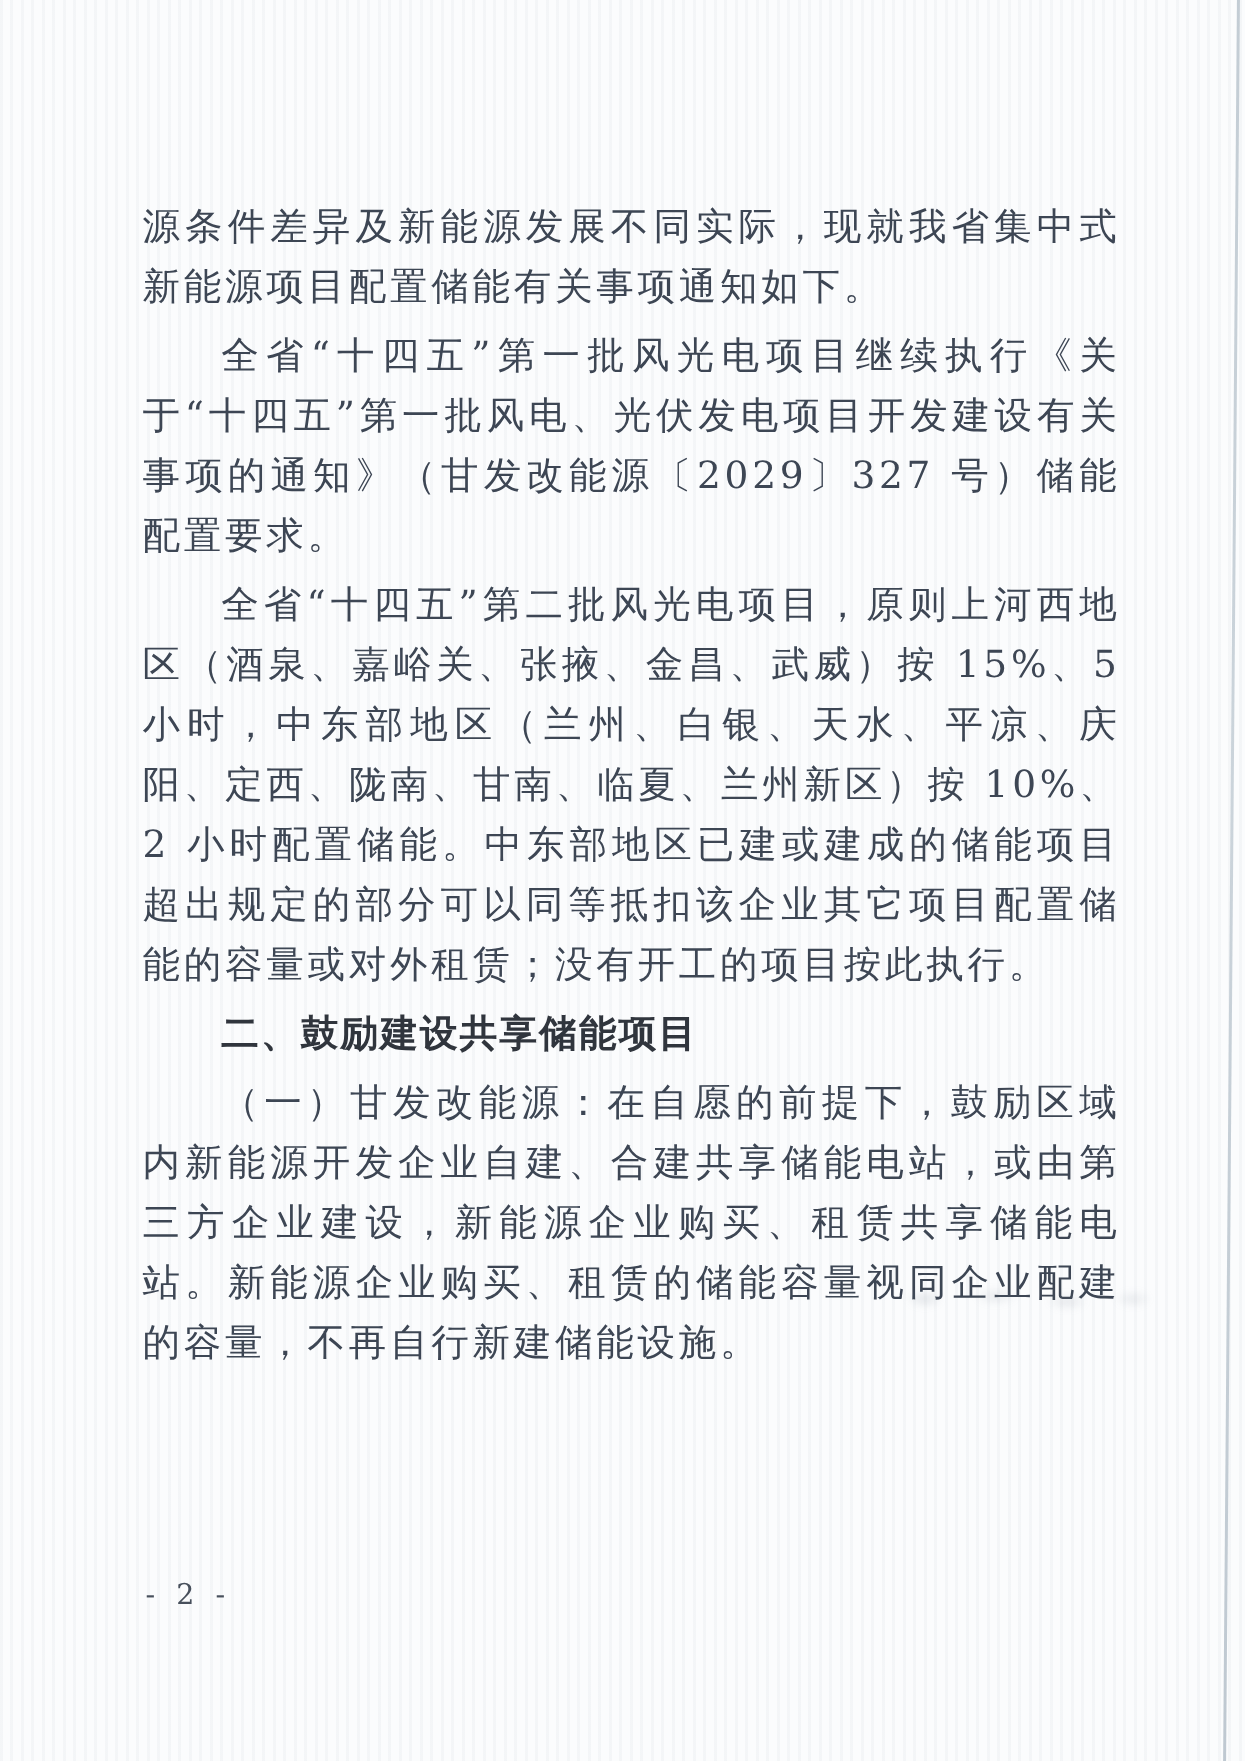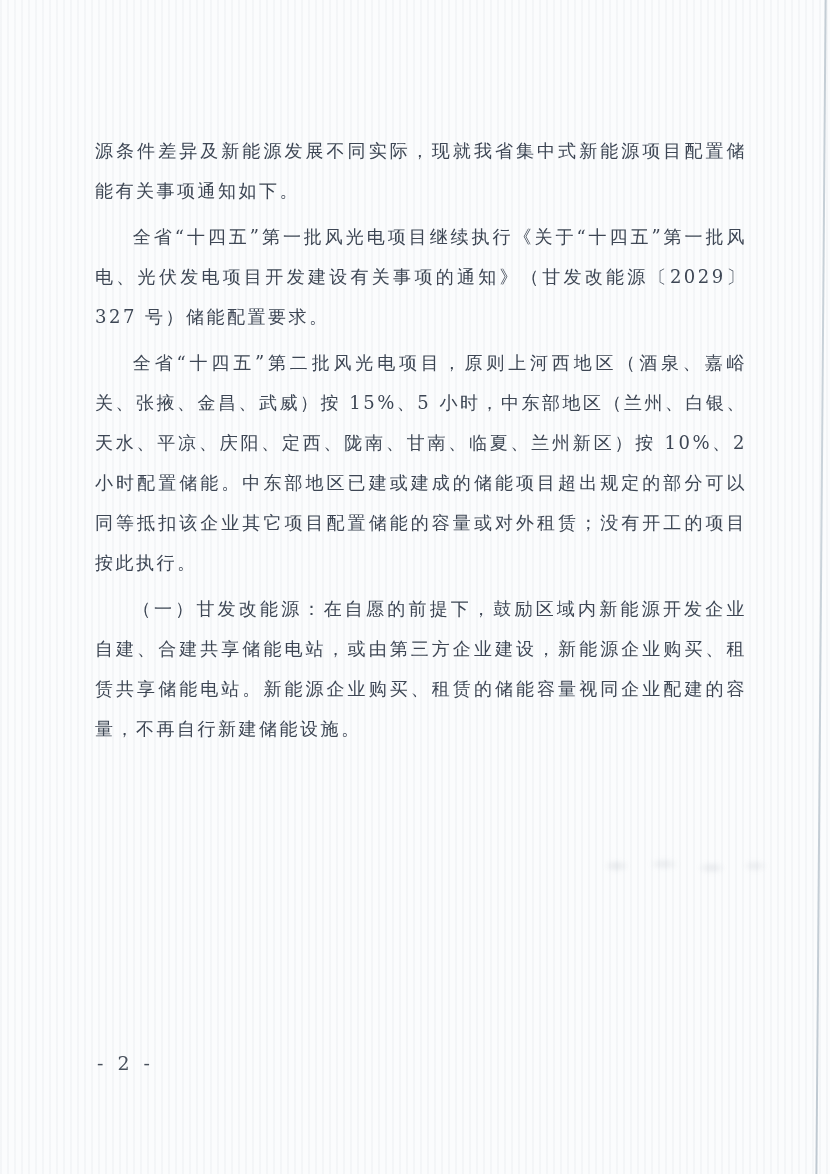--- a/index.html
+++ b/index.html
@@ -33,21 +33,21 @@
     background: linear-gradient(180deg, #b9c4cd 0%, #c3cdd5 45%, #b4bfc9 100%);
     transform: rotate(0.45deg);
     opacity: 0.85;
   }
   .content {
     position: absolute;
     left: 95px;
     top: 131px;
     width: 652px;
     color: #3d4654;
-    font-size: 18px;
+    font-size: 25px;
     line-height: 40px;
     letter-spacing: 2.5px;
     text-align: justify;
     text-align-last: left;
   }
   .para {
     margin: 0 0 6px 0;
     text-indent: 2.1em;
   }
   .para.continued {
@@ -92,20 +92,21 @@
 
   <div class="content">
     <p class="para continued">源条件差异及新能源发展不同实际，现就我省集中式新能源项目配置储能有关事项通知如下。</p>
 
 
     <p class="para">全省“十四五”第一批风光电项目继续执行《关于“十四五”第一批风电、光伏发电项目开发建设有关事项的通知》（甘发改能源〔2029〕327 号）储能配置要求。</p>
 
     <p class="para">全省“十四五”第二批风光电项目，原则上河西地区（酒泉、嘉峪关、张掖、金昌、武威）按 15%、5 小时，中东部地区（兰州、白银、天水、平凉、庆阳、定西、陇南、甘南、临夏、兰州新区）按 10%、2 小时配置储能。中东部地区已建或建成的储能项目超出规定的部分可以同等抵扣该企业其它项目配置储能的容量或对外租赁；没有开工的项目按此执行。</p>
 
 
+    <p class="heading">二、鼓励建设共享储能项目</p>
 
     <p class="para">（一）甘发改能源：在自愿的前提下，鼓励区域内新能源开发企业自建、合建共享储能电站，或由第三方企业建设，新能源企业购买、租赁共享储能电站。新能源企业购买、租赁的储能容量视同企业配建的容量，不再自行新建储能设施。</p>
   </div>
 
   <div class="page-number">- 2 -</div>
 
   <div class="bleedthrough"></div>
 
   <div class="scan-edge-line"></div>
 

